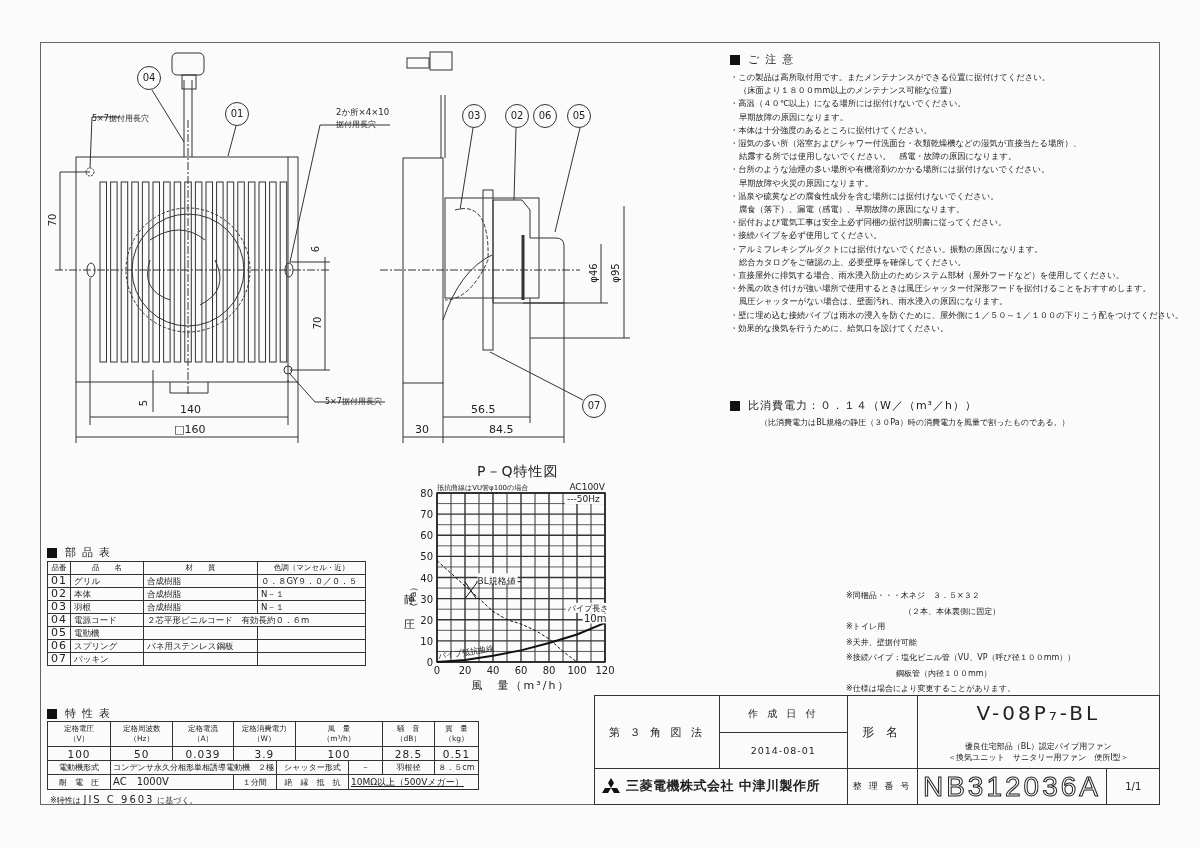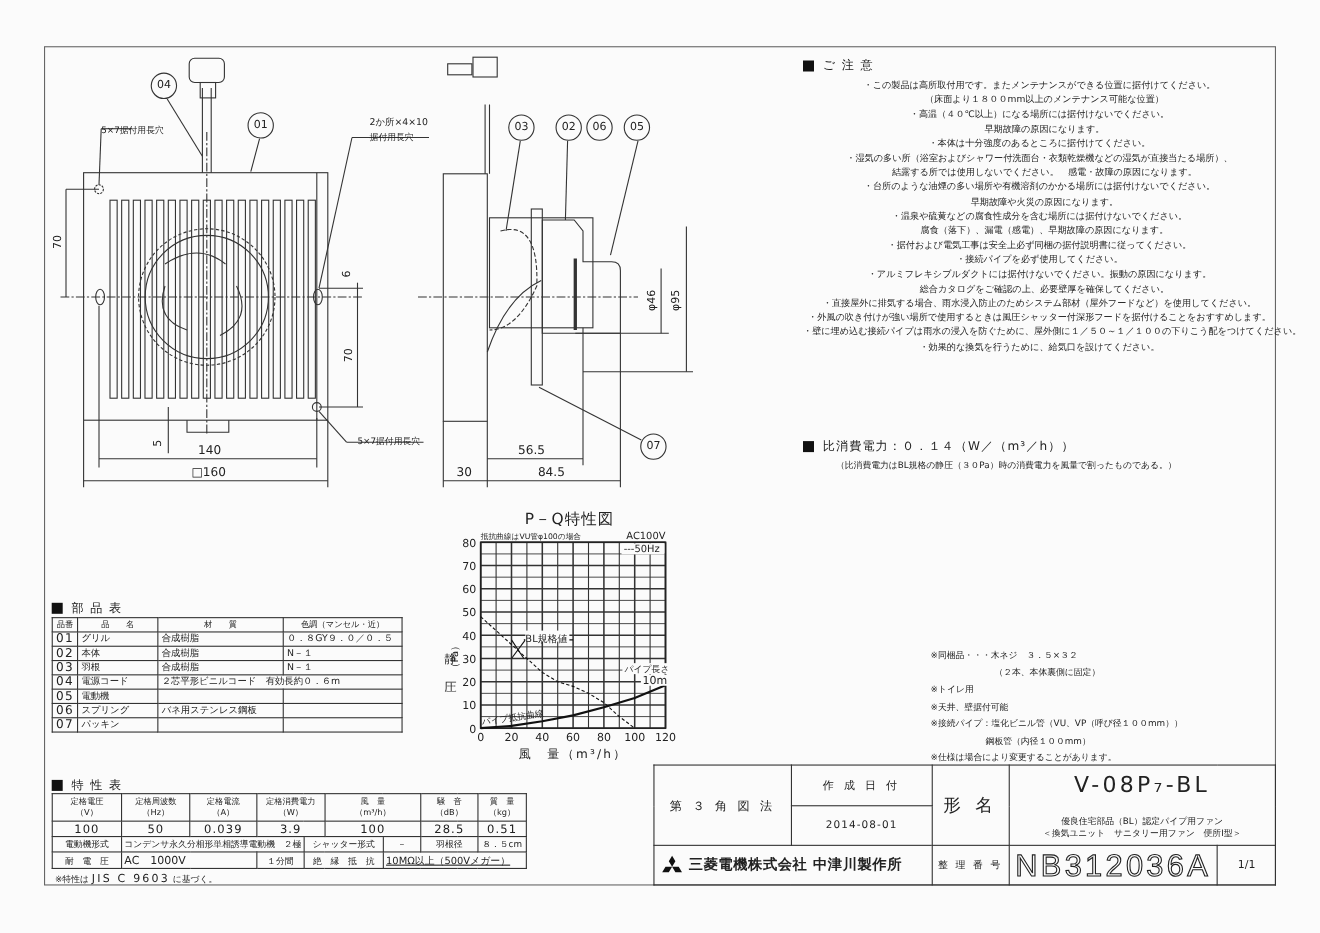--- a/index.html
+++ b/index.html
@@ -5,21 +5,21 @@
   html,body{margin:0;padding:0;background:#fbfbfb;}
   body{width:1200px;height:848px;position:relative;overflow:hidden;font-family:"DejaVu Sans","Liberation Sans",sans-serif;color:#222;}
   .frame{position:absolute;left:40px;top:42px;width:1120px;height:763px;border:1.5px solid #666;box-sizing:border-box;}
   .abs{position:absolute;}
   svg{position:absolute;overflow:visible;}
   .t{font-size:9px;line-height:1;white-space:nowrap;}
   
   .notes{position:absolute;left:730px;top:52px;width:430px;}
   .sec-head{display:flex;align-items:center;font-size:11px;letter-spacing:6px;margin-bottom:4px;}
   .sq{display:inline-block;width:10px;height:10px;background:#111;margin-right:8px;}
-  .note-line{font-size:8.3px;line-height:13.2px;white-space:nowrap;text-align:center;}
+  .note-line{font-size:8.3px;line-height:13.2px;white-space:nowrap;}
   .note-line.indent{padding-left:9px;}
   .ratio{position:absolute;left:730px;top:398px;}
   .ratio .big{font-size:11px;letter-spacing:1px;}
   .ratio .sub{font-size:8px;padding-left:30px;margin-top:4px;white-space:nowrap;}
   
   .extra{position:absolute;left:846px;top:588px;}
   .extra div{font-size:8px;line-height:15.5px;white-space:nowrap;}
   .extra .ind{padding-left:58px;}
   .extra .ind2{padding-left:50px;}
   
@@ -194,20 +194,21 @@
       <div class="note-line">・台所のような油煙の多い場所や有機溶剤のかかる場所には据付けないでください。</div>
       <div class="note-line indent">早期故障や火災の原因になります。</div>
       <div class="note-line">・温泉や硫黄などの腐食性成分を含む場所には据付けないでください。</div>
       <div class="note-line indent">腐食（落下）、漏電（感電）、早期故障の原因になります。</div>
       <div class="note-line">・据付および電気工事は安全上必ず同梱の据付説明書に従ってください。</div>
       <div class="note-line">・接続パイプを必ず使用してください。</div>
       <div class="note-line">・アルミフレキシブルダクトには据付けないでください。振動の原因になります。</div>
       <div class="note-line indent">総合カタログをご確認の上、必要壁厚を確保してください。</div>
       <div class="note-line">・直接屋外に排気する場合、雨水浸入防止のためシステム部材（屋外フードなど）を使用してください。</div>
       <div class="note-line">・外風の吹き付けが強い場所で使用するときは風圧シャッター付深形フードを据付けることをおすすめします。</div>
+      <div class="note-line indent">風圧シャッターがない場合は、壁面汚れ、雨水浸入の原因になります。</div>
       <div class="note-line">・壁に埋め込む接続パイプは雨水の浸入を防ぐために、屋外側に１／５０～１／１００の下りこう配をつけてください。</div>
       <div class="note-line">・効果的な換気を行うために、給気口を設けてください。</div>
     </div>
 </div>
 
 <div class="ratio">
   <div class="sec-head big" style="letter-spacing:1px;">
     <span class="sq"></span>
     <span>比消費電力：０．１４（W／（m³／h））</span>
   </div>
@@ -445,21 +446,21 @@
       <col style="width:125px">
       <col style="width:128px">
       <col style="width:70px">
       <col style="width:190px">
       <col style="width:53px">
     </colgroup>
   <tbody>
       <tr style="height:37px;">
     <td rowspan="2" style="font-size:11px;letter-spacing:3px;">第 ３ 角 図 法</td>
     <td style="font-size:10px;letter-spacing:3px;">作 成 日 付</td>
-    <td rowspan="2" style="font-size:16px;letter-spacing:4px;margin-left:27px;">形 名</td>
+    <td rowspan="2" style="font-size:12px;letter-spacing:4px;margin-left:27px;">形 名</td>
     <td rowspan="2" colspan="2">
       <div class="model">V-08P₇-BL</div>
       <div style="font-size:8px;margin-top:16px;">優良住宅部品（BL）認定パイプ用ファン</div>
       <div style="font-size:8px;">＜換気ユニット　サニタリー用ファン　便所Ⅰ型＞</div>
     </td>
   </tr>
   <tr style="height:36px;">
     <td style="font-size:9.5px;letter-spacing:1px;">2014-08-01</td>
   </tr>
   <tr style="height:36px;">

